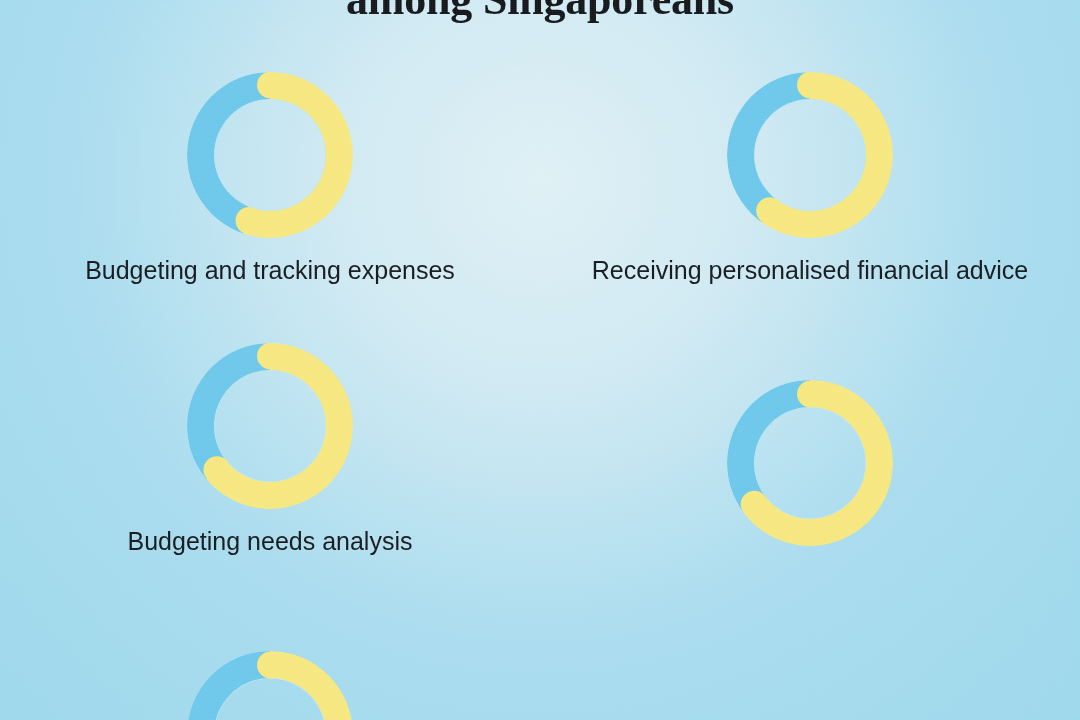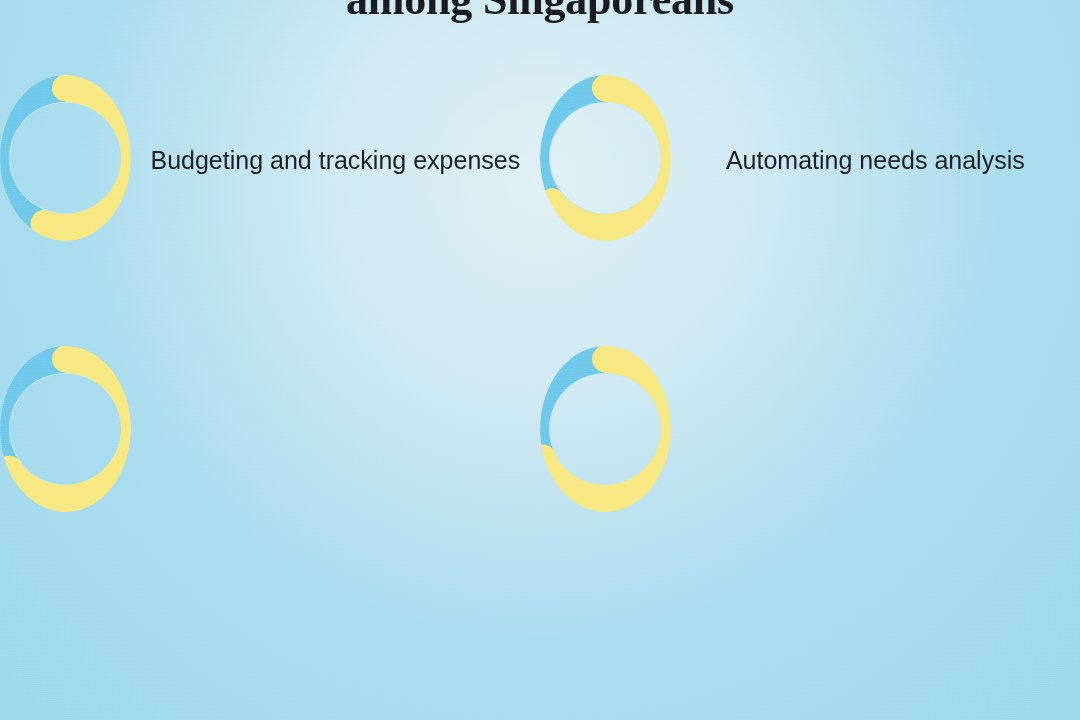--- a/index.html
+++ b/index.html
@@ -45,21 +45,21 @@
     position: absolute;
     top: 18px;
     left: 0;
     width: 1080px;
     display: grid;
     grid-template-columns: 540px 540px;
     grid-auto-rows: 271px;
   }
   .cell {
     display: flex;
-    flex-direction: row;
+    flex-direction: column;
     align-items: center;
     justify-content: flex-end;
   }
   .donut-wrap {
     position: relative;
     width: 166px;
     height: 166px;
     margin-top: 8px;
   }
   .donut {
@@ -121,32 +121,44 @@
             <span>50%</span>
           </div>
         <div class="cap" style="background: rgb(246, 231, 127); transform: translate(4.25565e-15px, -69.5px);"></div>
             <div class="cap" style="background: rgb(246, 231, 127); transform: translate(-21.4767px, 66.0984px);"></div>
           </div>
       </div>
       <div class="label">Budgeting and tracking expenses</div>
     </div>
 
 
+    <div class="cell">
+      <div class="donut-wrap">
+        <div class="donut" id="d2" style="background: conic-gradient(rgb(246, 231, 127) 0deg, rgb(246, 231, 127) 216deg, rgb(108, 199, 234) 216deg, rgb(108, 199, 234) 360deg); mask-image: radial-gradient(circle, transparent 0px, transparent 55px, rgb(0, 0, 0) 55.5px);">
+          <div class="hole">
+            <span>45%</span>
+          </div>
+        <div class="cap" style="background: rgb(246, 231, 127); transform: translate(4.25565e-15px, -69.5px);"></div>
+            <div class="cap" style="background: rgb(246, 231, 127); transform: translate(-40.8511px, 56.2267px);"></div>
+          </div>
+      </div>
+      <div class="label">Receiving personalised financial advice</div>
+    </div>
 
     <div class="cell">
       <div class="donut-wrap">
         <div class="donut" id="d3" style="background: conic-gradient(rgb(246, 231, 127) 0deg, rgb(246, 231, 127) 230.4deg, rgb(108, 199, 234) 230.4deg, rgb(108, 199, 234) 360deg); mask-image: radial-gradient(circle, transparent 0px, transparent 55px, rgb(0, 0, 0) 55.5px);">
           <div class="hole">
             <span>41%</span>
           </div>
         <div class="cap" style="background: rgb(246, 231, 127); transform: translate(4.25565e-15px, -69.5px);"></div>
             <div class="cap" style="background: rgb(246, 231, 127); transform: translate(-53.5507px, 44.301px);"></div>
           </div>
       </div>
-      <div class="label">Automating needs analysis</div>
+      <div class="label">Budgeting needs analysis</div>
     </div>
 
     <div class="cell">
       <div class="donut-wrap">
         <div class="donut" id="d4" style="background: conic-gradient(rgb(246, 231, 127) 0deg, rgb(246, 231, 127) 234deg, rgb(108, 199, 234) 234deg, rgb(108, 199, 234) 360deg); mask-image: radial-gradient(circle, transparent 0px, transparent 55px, rgb(0, 0, 0) 55.5px);">
           <div class="hole">
             <span>40%</span>
           </div>
         <div class="cap" style="background: rgb(246, 231, 127); transform: translate(4.25565e-15px, -69.5px);"></div>
             <div class="cap" style="background: rgb(246, 231, 127); transform: translate(-56.2267px, 40.8511px);"></div>

